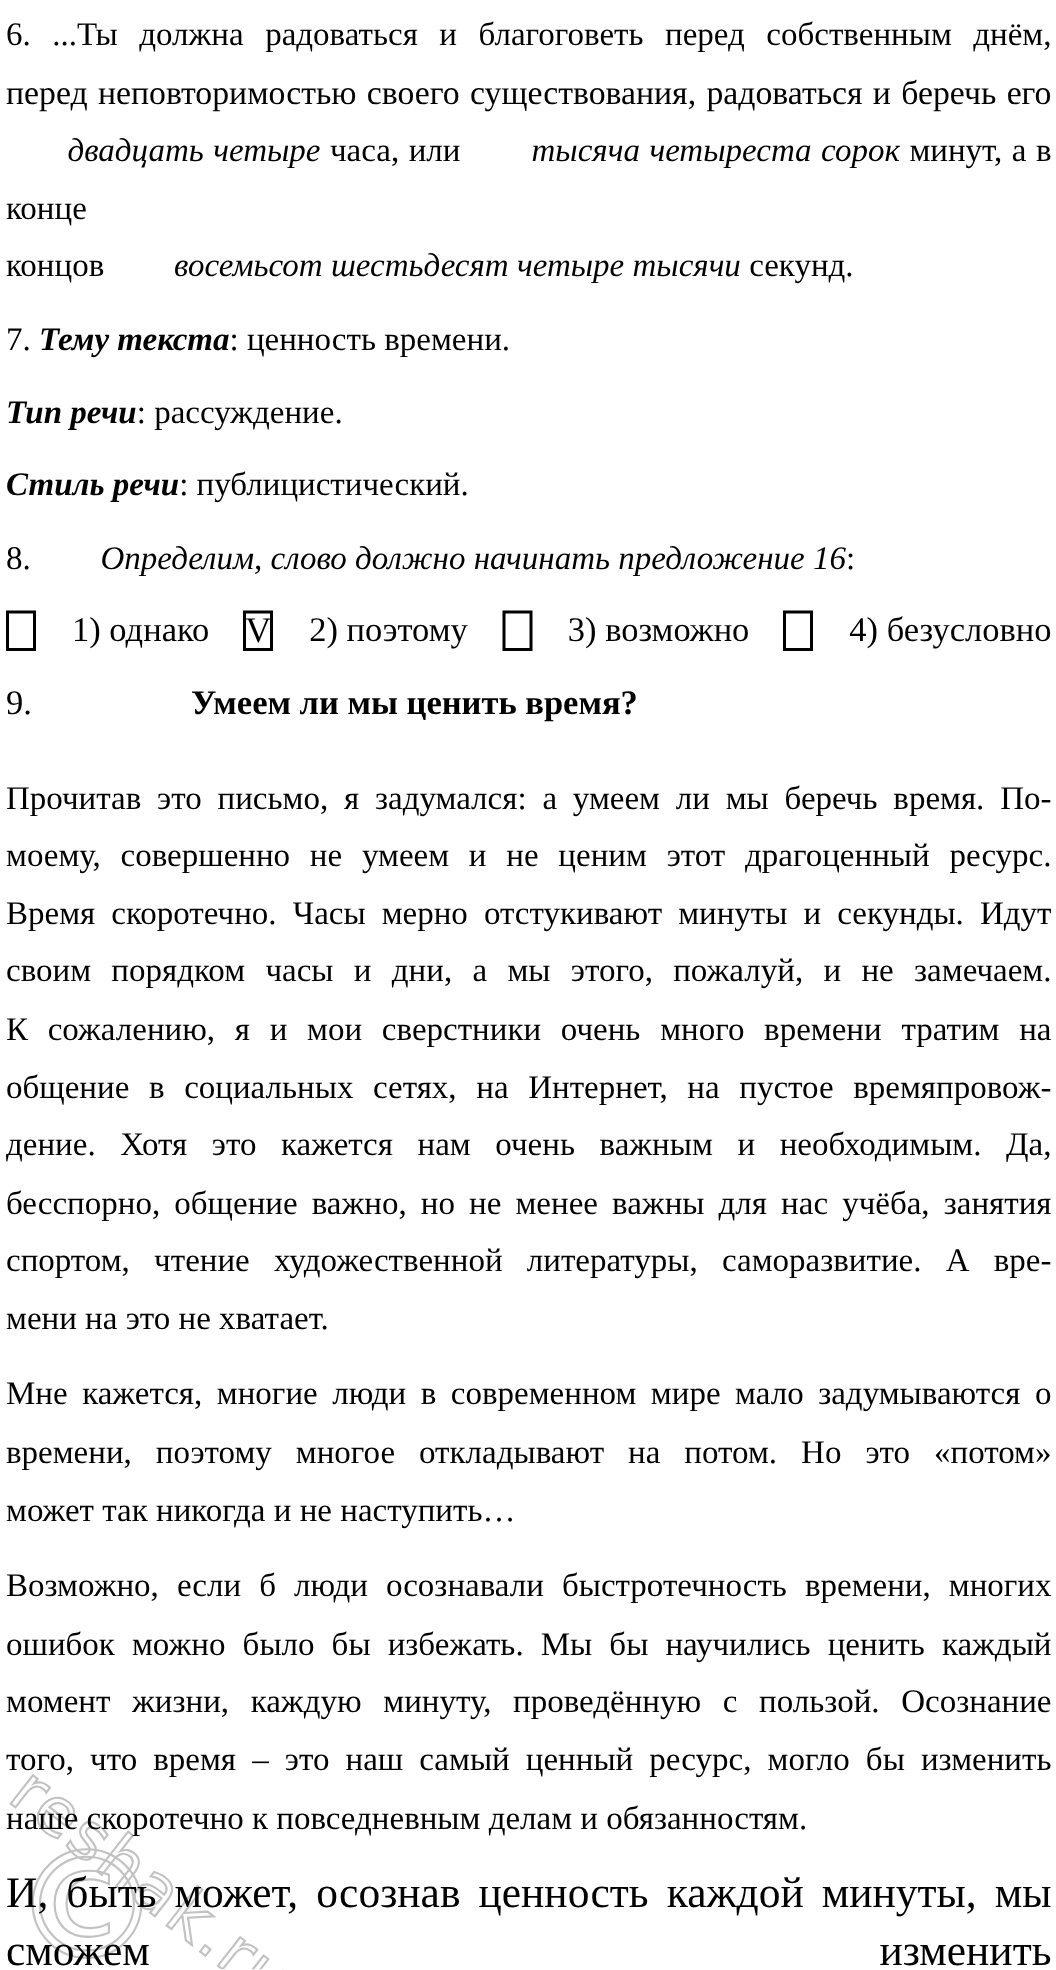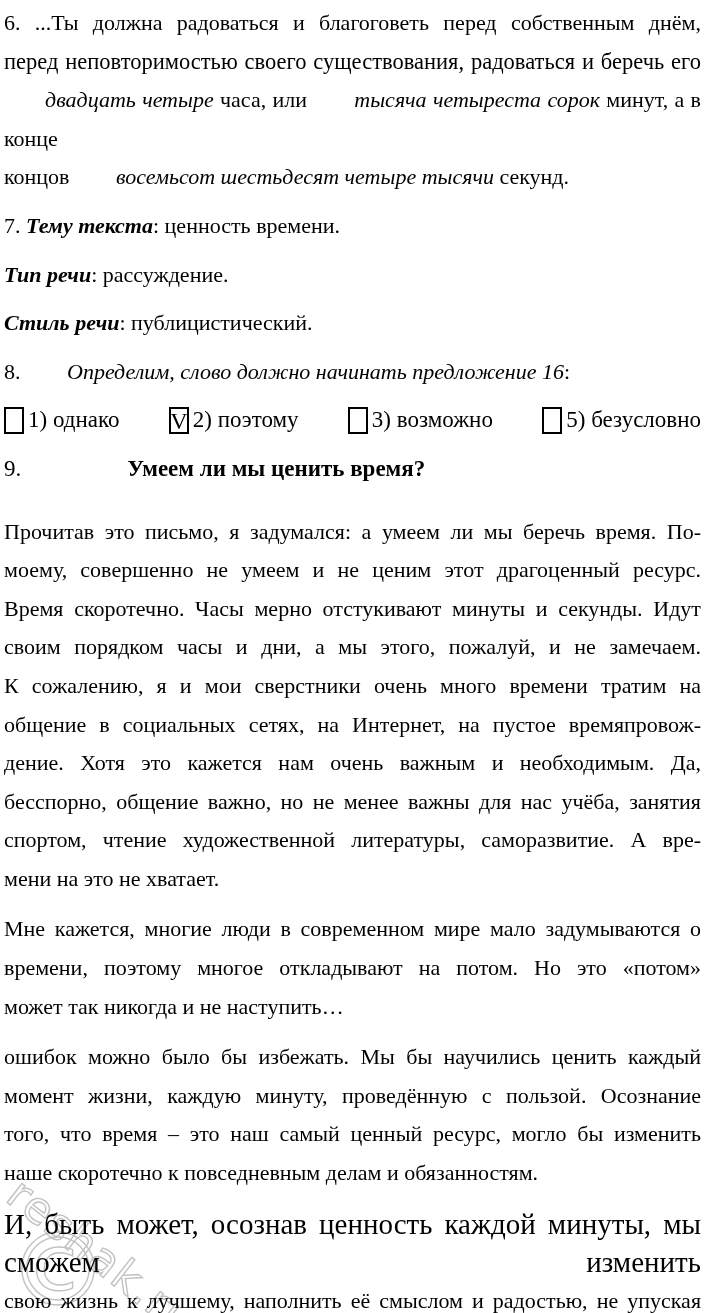--- a/index.html
+++ b/index.html
@@ -39,20 +39,21 @@
     display: flex;
     justify-content: space-between;
     align-items: center;
     font-size: 23px;
     line-height: 38.6px;
     margin: 0 0 10px 0;
   }
   .option {
     display: inline-flex;
     align-items: center;
+    gap: 20px;
   }
   .checkbox {
     width: 20px;
     height: 27px;
     border: 2px solid #000;
     display: inline-flex;
     align-items: center;
     justify-content: center;
     margin-right: 4px;
     font-size: 24px;
@@ -117,21 +118,21 @@
         <span class="option">
           <span class="checkbox checked">V</span>
           <span class="option-label">2) поэтому</span>
         </span>
         <span class="option">
           <span class="checkbox"></span>
           <span class="option-label">3) возможно</span>
         </span>
         <span class="option">
           <span class="checkbox"></span>
-          <span class="option-label">5) безусловно</span>
+          <span class="option-label">4) безусловно</span>
         </span>
       </div>
       <div class="heading-row">
         <span class="heading-number">9.</span>
         <span class="heading-title">Умеем ли мы ценить время?</span>
       </div>
       <div class="para essay">
         <div class="line" style=""><span>Прочитав это письмо, я задумался: а умеем ли мы беречь время. По-</span></div>
         <div class="line" style=""><span>моему, совершенно не умеем и не ценим этот драгоценный ресурс.</span></div>
         <div class="line" style=""><span>Время скоротечно. Часы мерно отстукивают минуты и секунды. Идут</span></div>
@@ -142,20 +143,21 @@
         <div class="line" style=""><span>бесспорно, общение важно, но не менее важны для нас учёба, занятия</span></div>
         <div class="line" style=""><span>спортом, чтение художественной литературы, саморазвитие. А вре-</span></div>
         <div class="line line-last" style=""><span>мени на это не хватает.</span></div>
       </div>
       <div class="para essay">
         <div class="line" style=""><span>Мне кажется, многие люди в современном мире мало задумываются о</span></div>
         <div class="line" style=""><span>времени, поэтому многое откладывают на потом. Но это «потом»</span></div>
         <div class="line line-last" style=""><span>может так никогда и не наступить…</span></div>
       </div>
       <div class="para essay">
+        <div class="line" style=""><span>Возможно, если б люди осознавали быстротечность времени, многих</span></div>
         <div class="line" style=""><span>ошибок можно было бы избежать. Мы бы научились ценить каждый</span></div>
         <div class="line" style=""><span>момент жизни, каждую минуту, проведённую с пользой. Осознание</span></div>
         <div class="line" style=""><span>того, что время – это наш самый ценный ресурс, могло бы изменить</span></div>
         <div class="line line-last" style=""><span>наше скоротечно к повседневным делам и обязанностям.</span></div>
       </div>
       <div class="para essay">
         <div class="line" style="font-size: 29px;"><span>И, быть может, осознав ценность каждой минуты, мы сможем изменить</span></div>
         <div class="line" style=""><span>свою жизнь к лучшему, наполнить её смыслом и радостью, не упуская</span></div>
       </div>
     </div>

